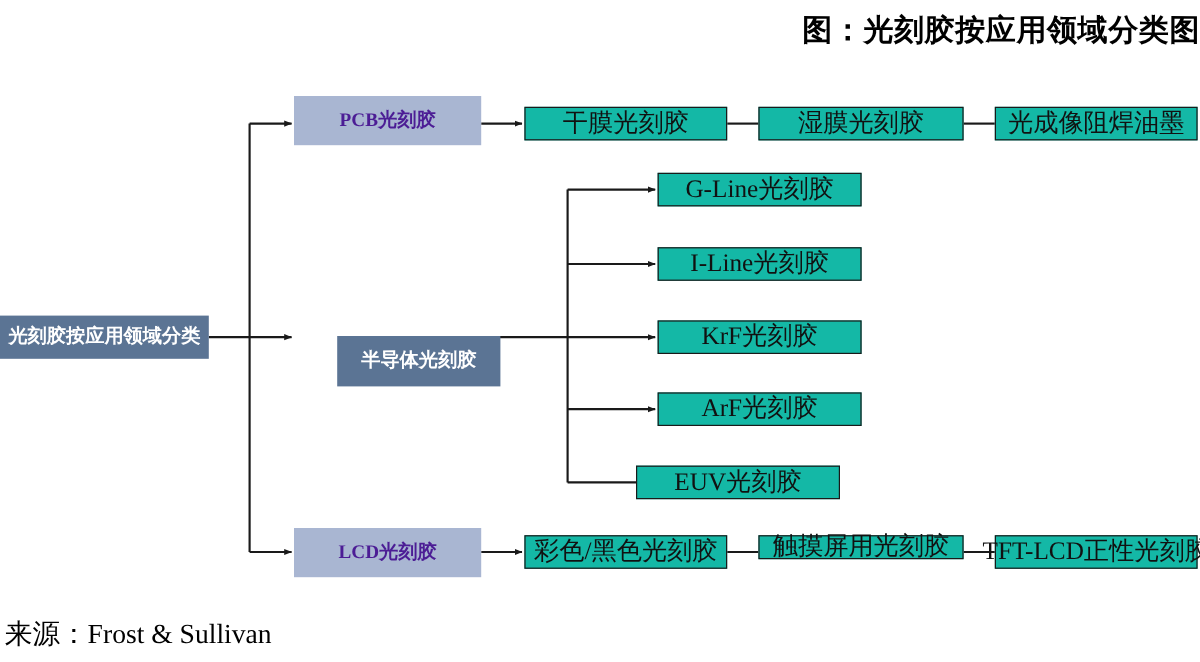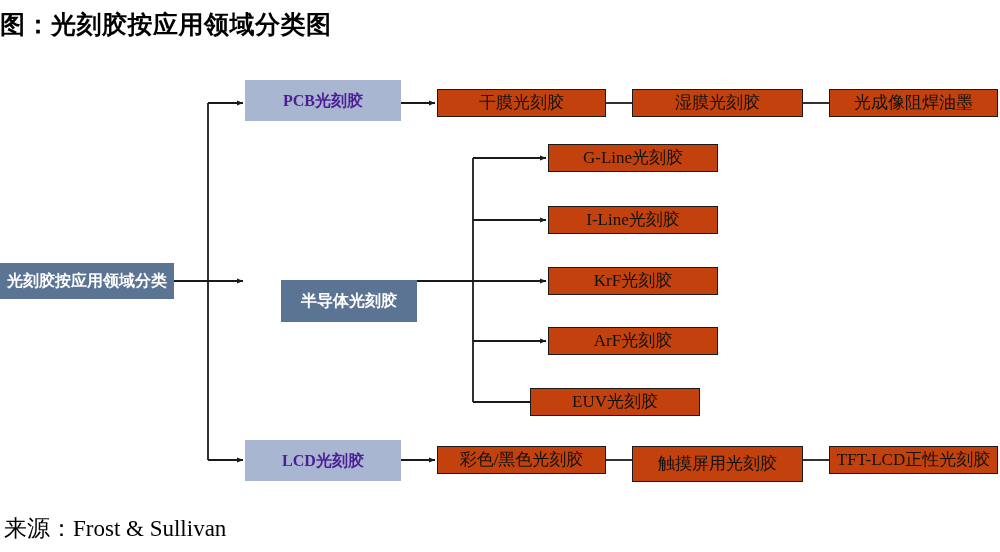--- a/index.html
+++ b/index.html
@@ -14,21 +14,21 @@
     font-family: "Liberation Serif", "DejaVu Serif", serif;
     overflow: hidden;
   }
 
   
   #diagram-title {
     position: absolute;
     left: 0;
     top: 8px;
     width: 1000px;
-    text-align: left;
+    text-align: right;
     font-size: 25px;
     font-weight: bold;
     color: #000000;
     letter-spacing: 0.5px;
     white-space: nowrap;
   }
 
   
   #source-note {
     position: absolute;
@@ -76,23 +76,23 @@
     border: none;
   }
   .node-l1-light {
     background: #a9b6d2;
     color: #4c1d95;
     font-size: 16px;
     font-weight: bold;
     border: none;
   }
   .node-leaf {
-    background: #c2410c;
+    background: #14b8a6;
     color: #111111;
-    font-size: 17px;
+    font-size: 21px;
     border: 1.6px solid #1a1a1a;
   }
 </style>
 </head>
 <body>
 
 <div id="diagram-title">图：光刻胶按应用领域分类图</div>
 
 <div id="diagram-canvas">
 
@@ -142,18 +142,18 @@
   <div class="node node-leaf" style="left:632px; top:89px; width:171px; height:28px;">湿膜光刻胶</div>
   <div class="node node-leaf" style="left:829px; top:89px; width:169px; height:28px;">光成像阻焊油墨</div>
 
   <div class="node node-leaf" style="left:548px; top:144px; width:170px; height:28px;">G-Line光刻胶</div>
   <div class="node node-leaf" style="left:548px; top:206px; width:170px; height:28px;">I-Line光刻胶</div>
   <div class="node node-leaf" style="left:548px; top:267px; width:170px; height:28px;">KrF光刻胶</div>
   <div class="node node-leaf" style="left:548px; top:327px; width:170px; height:28px;">ArF光刻胶</div>
   <div class="node node-leaf" style="left:530px; top:388px; width:170px; height:28px;">EUV光刻胶</div>
 
   <div class="node node-leaf" style="left:437px; top:446px; width:169px; height:28px;">彩色/黑色光刻胶</div>
-  <div class="node node-leaf" style="left:632px; top:446px; width:171px; height:36px;">触摸屏用光刻胶</div>
+  <div class="node node-leaf" style="left:632px; top:446px; width:171px; height:20px;">触摸屏用光刻胶</div>
   <div class="node node-leaf" style="left:829px; top:446px; width:169px; height:28px;">TFT-LCD正性光刻胶</div>
 
 </div>
 
 <div id="source-note">来源：Frost &amp; Sullivan</div>
 
 </body></html>

